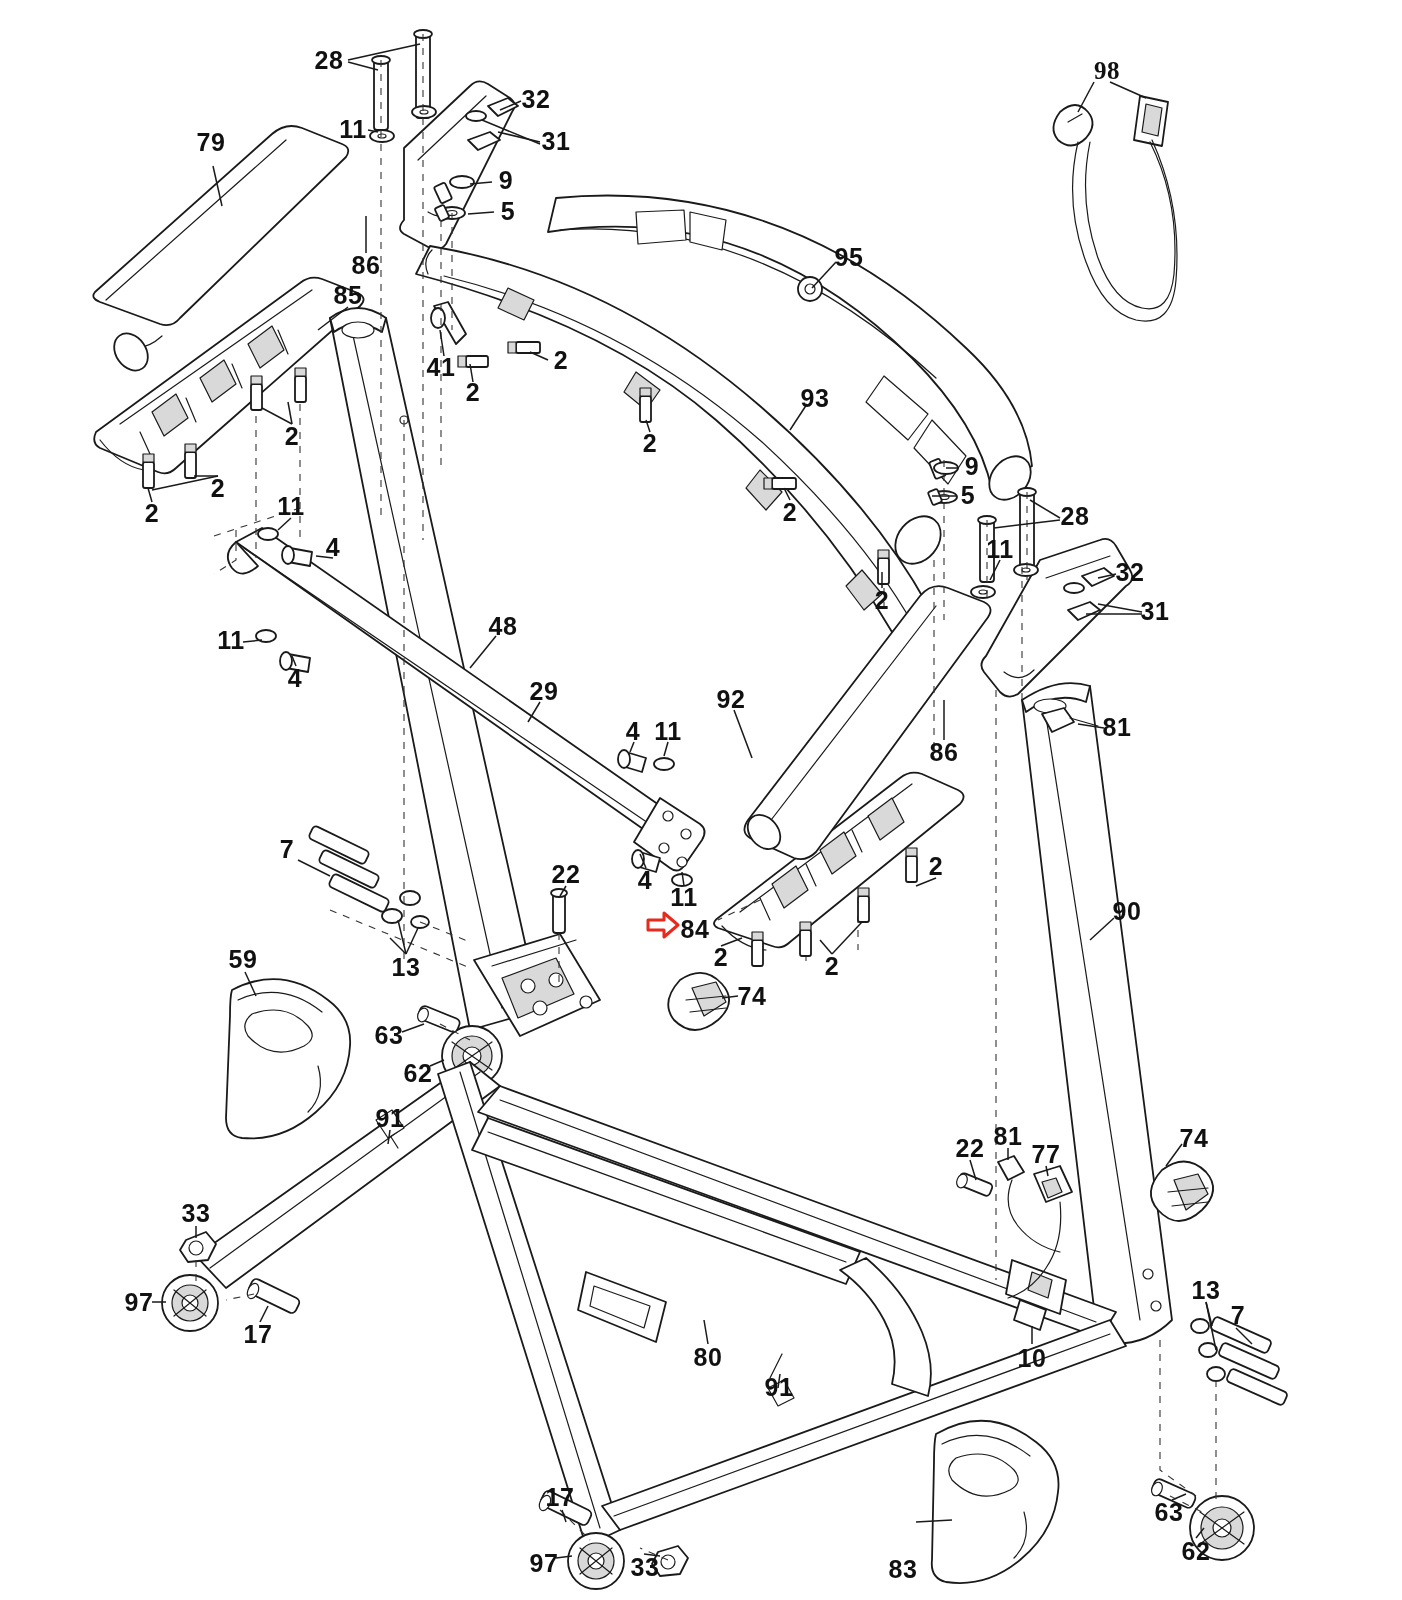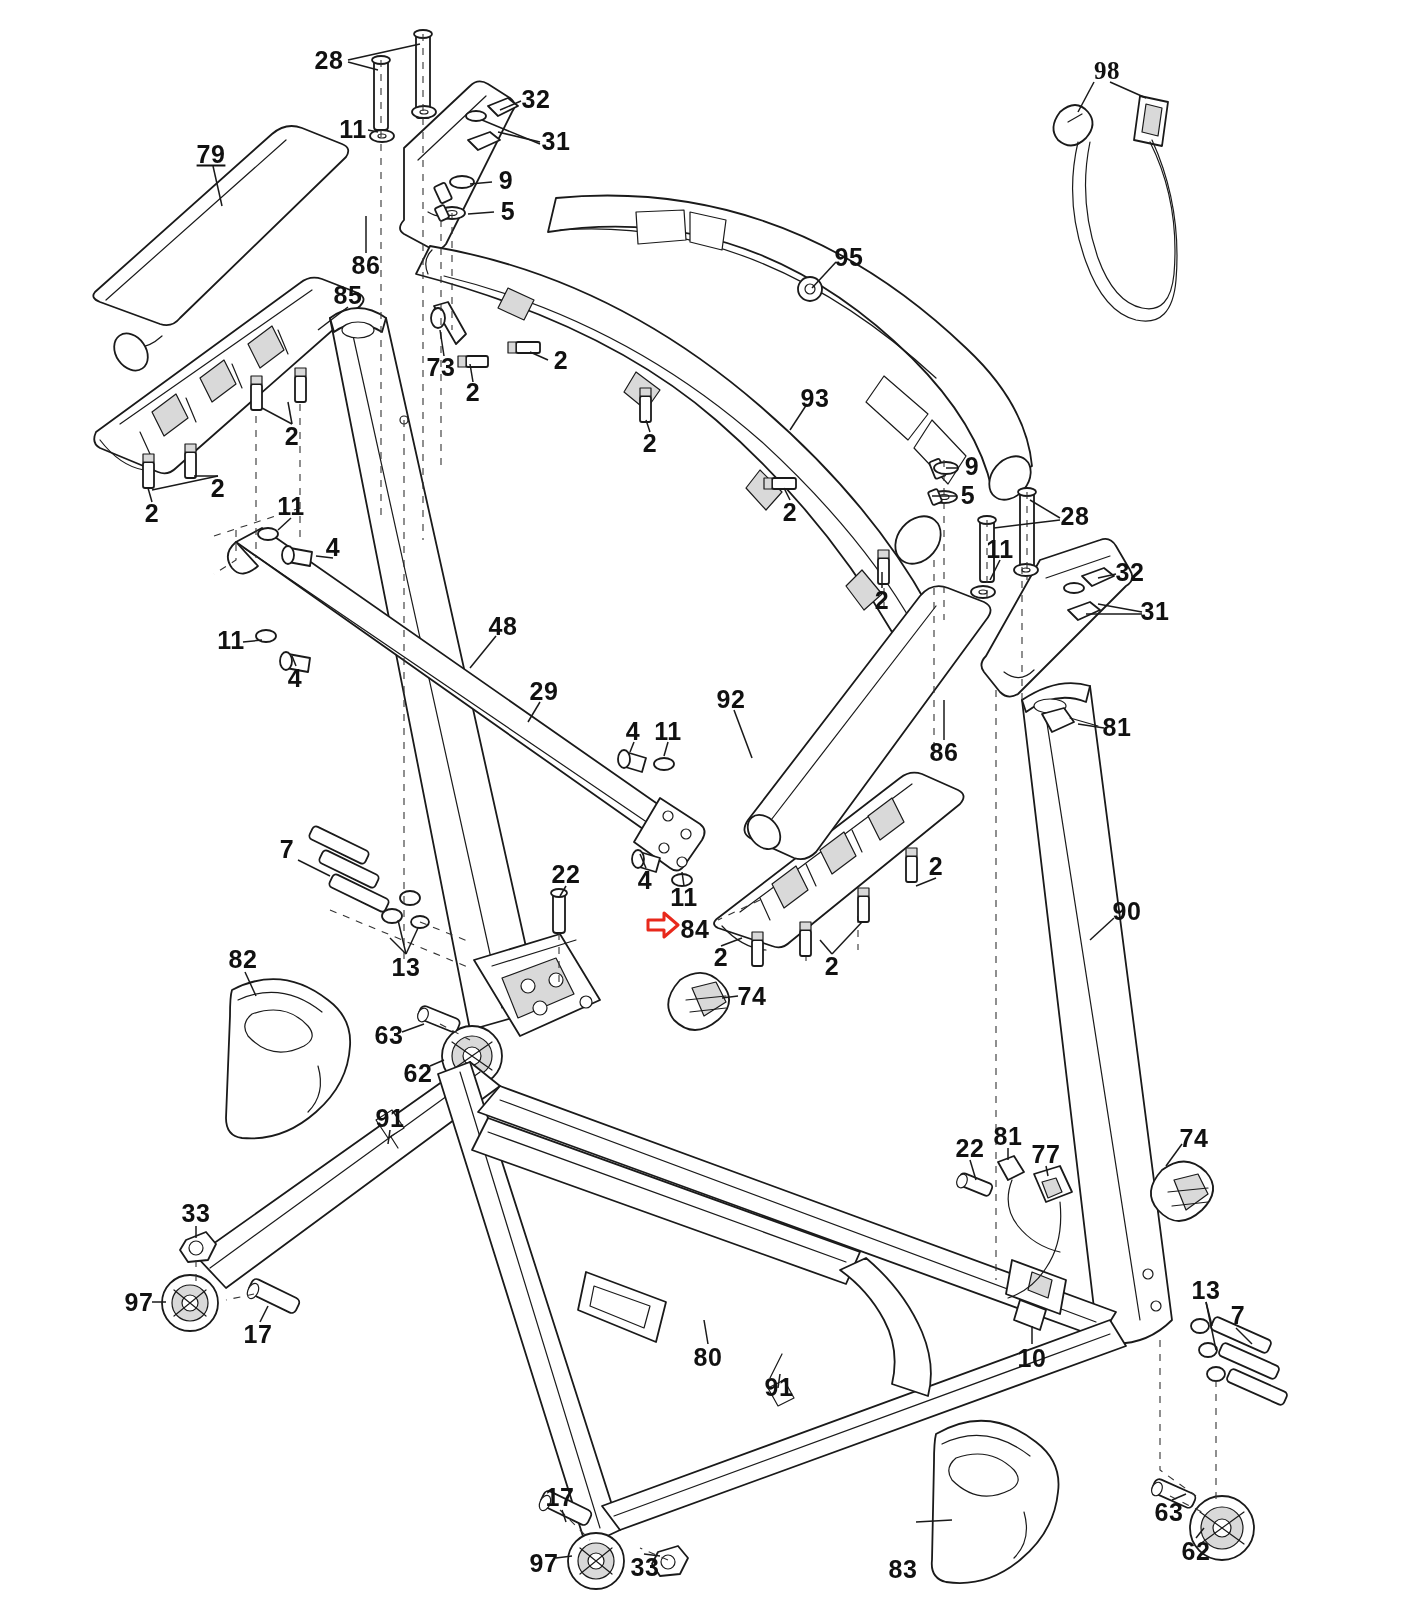--- a/index.html
+++ b/index.html
@@ -598,28 +598,28 @@
     </g>
 
   </svg>
 
   <div id="label-layer">
     <div class="callout" style="left:329px;top:60px;">28</div>
     <div class="callout" style="left:536px;top:99px;">32</div>
     <div class="callout" style="left:353px;top:129px;">11</div>
     <div class="callout" style="left:556px;top:141px;">31</div>
     <div class="callout" style="left:1107px;top:70px;font-family:Liberation Serif, serif;">98</div>
-    <div class="callout" style="left:211px;top:154px;text-decoration:underline;">79</div>
+    <div class="callout" style="left:211px;top:142px;">79</div>
     <div class="callout" style="left:506px;top:180px;">9</div>
     <div class="callout" style="left:508px;top:211px;">5</div>
     <div class="callout" style="left:366px;top:265px;">86</div>
     <div class="callout" style="left:849px;top:257px;">95</div>
     <div class="callout" style="left:348px;top:295px;">85</div>
     <div class="callout" style="left:561px;top:360px;">2</div>
-    <div class="callout" style="left:441px;top:367px;">73</div>
+    <div class="callout" style="left:441px;top:367px;">41</div>
     <div class="callout" style="left:473px;top:392px;">2</div>
     <div class="callout" style="left:815px;top:398px;">93</div>
     <div class="callout" style="left:292px;top:436px;">2</div>
     <div class="callout" style="left:650px;top:443px;">2</div>
     <div class="callout" style="left:972px;top:466px;">9</div>
     <div class="callout" style="left:218px;top:488px;">2</div>
     <div class="callout" style="left:968px;top:495px;">5</div>
     <div class="callout" style="left:790px;top:512px;">2</div>
     <div class="callout" style="left:152px;top:513px;">2</div>
     <div class="callout" style="left:291px;top:506px;">11</div>
@@ -641,21 +641,21 @@
     <div class="callout" style="left:287px;top:849px;">7</div>
     <div class="callout" style="left:645px;top:880px;">4</div>
     <div class="callout" style="left:684px;top:897px;">11</div>
     <div class="callout" style="left:566px;top:874px;">22</div>
     <div class="callout" style="left:936px;top:866px;">2</div>
     <div class="callout" style="left:695px;top:929px;">84</div>
     <div class="callout" style="left:1127px;top:911px;">90</div>
     <div class="callout" style="left:406px;top:967px;">13</div>
     <div class="callout" style="left:721px;top:957px;">2</div>
     <div class="callout" style="left:832px;top:966px;">2</div>
-    <div class="callout" style="left:243px;top:959px;">82</div>
+    <div class="callout" style="left:243px;top:959px;">59</div>
     <div class="callout" style="left:752px;top:996px;">74</div>
     <div class="callout" style="left:389px;top:1035px;">63</div>
     <div class="callout" style="left:418px;top:1073px;">62</div>
     <div class="callout" style="left:390px;top:1118px;">91</div>
     <div class="callout" style="left:970px;top:1148px;">22</div>
     <div class="callout" style="left:1008px;top:1136px;">81</div>
     <div class="callout" style="left:1046px;top:1154px;">77</div>
     <div class="callout" style="left:1194px;top:1138px;">74</div>
     <div class="callout" style="left:196px;top:1213px;">33</div>
     <div class="callout" style="left:139px;top:1302px;">97</div>

